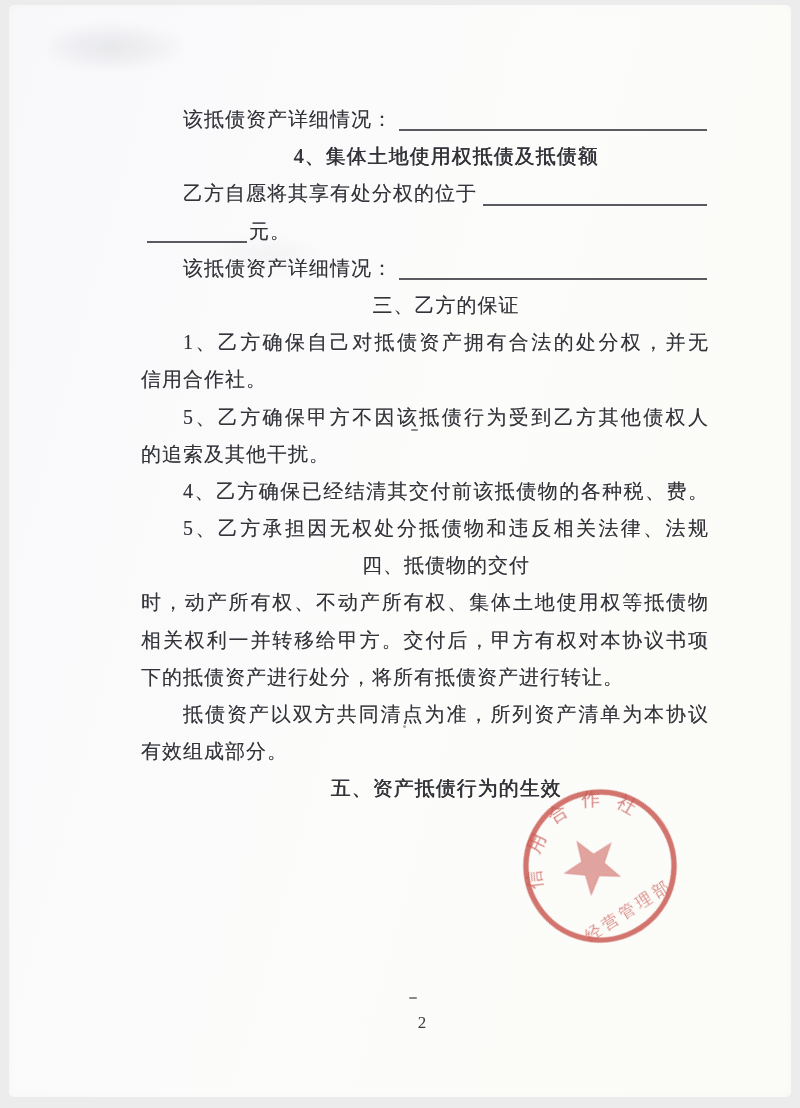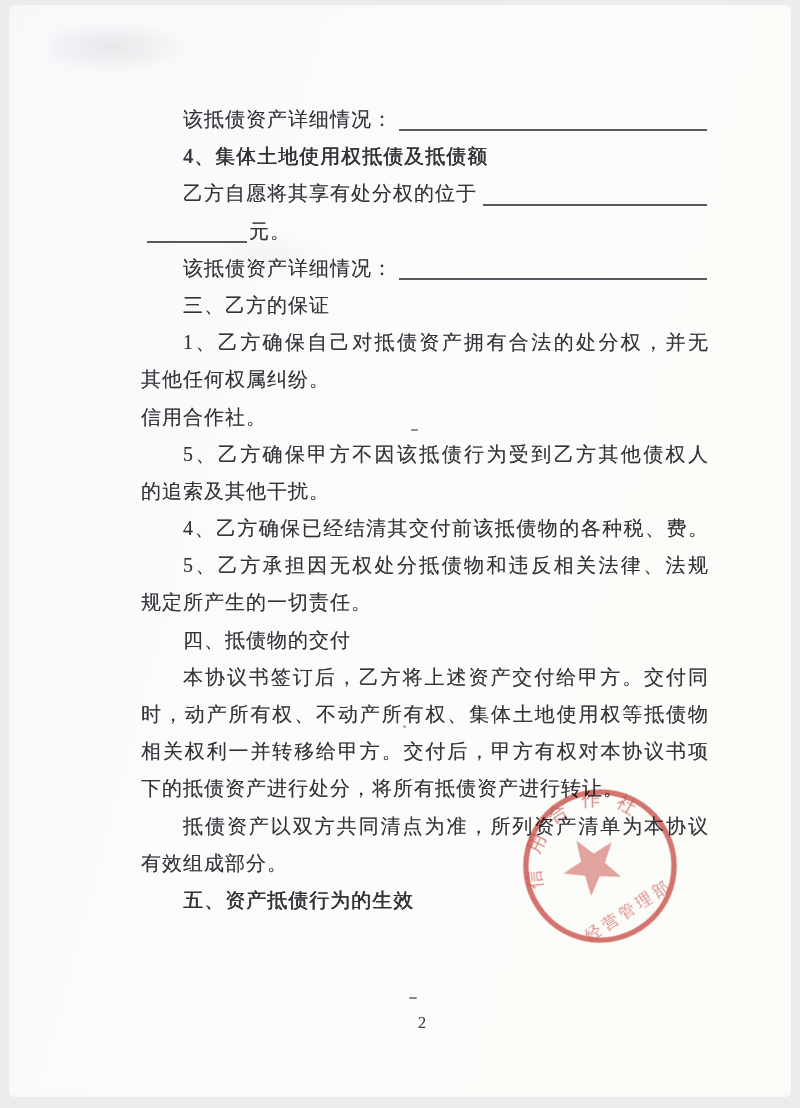--- a/index.html
+++ b/index.html
@@ -24,21 +24,21 @@
     position:absolute; left:200px; top:230px; width:120px; height:40px;
     background:radial-gradient(ellipse at 50% 50%, rgba(180,182,188,0.10), rgba(180,182,188,0) 70%);
     filter:blur(3px);
   }
   .doc {
     position:absolute; left:132px; top:96px; width:568px;
     color:#33343a; font-size:20px; line-height:37.2px; letter-spacing:1px;
     text-shadow:0 0 0.5px rgba(40,40,48,0.45);
   }
   .line { height:37.2px; white-space:nowrap; }
-  .indent { padding-left:42px; }
+  .indent { padding-left:42px;text-align:center; }
   .full { text-align:justify; text-align-last:justify; white-space:normal; }
   .flexline { display:flex; }
   .txt { flex:none; }
   .blank { position:relative; display:inline-block; }
   .blank::after {
     content:""; position:absolute; left:6px; right:2px; bottom:7px;
     border-bottom:2px solid #3d3e44; opacity:0.85;
   }
   .fillb { flex:1 1 auto; }
   .fixedb { flex:none; width:108px; }
@@ -79,29 +79,26 @@
     <div class="line flexline">
       <span class="blank fixedb"></span>
       <span class="txt">元。</span>
     </div>
     <div class="line indent flexline">
       <span class="txt">该抵债资产详细情况：</span>
       <span class="blank fillb"></span>
     </div>
     <div class="line indent">三、乙方的保证</div>
     <div class="line indent full">1、乙方确保自己对抵债资产拥有合法的处分权，并无</div>
-    <div class="line">其他任何权属纠纷。</div>
     <div class="line">信用合作社。</div>
     <div class="line indent full">5、乙方确保甲方不因该抵债行为受到乙方其他债权人</div>
     <div class="line">的追索及其他干扰。</div>
     <div class="line indent full">4、乙方确保已经结清其交付前该抵债物的各种税、费。</div>
     <div class="line indent full">5、乙方承担因无权处分抵债物和违反相关法律、法规</div>
-    <div class="line">规定所产生的一切责任。</div>
     <div class="line indent">四、抵债物的交付</div>
-    <div class="line indent full">本协议书签订后，乙方将上述资产交付给甲方。交付同</div>
     <div class="line full">时，动产所有权、不动产所有权、集体土地使用权等抵债物</div>
     <div class="line full">相关权利一并转移给甲方。交付后，甲方有权对本协议书项</div>
     <div class="line">下的抵债资产进行处分，将所有抵债资产进行转让。</div>
     <div class="line indent full">抵债资产以双方共同清点为准，所列资产清单为本协议</div>
     <div class="line">有效组成部分。</div>
     <div class="line indent hbold">五、资产抵债行为的生效</div>
   </div>
 
   <svg class="stamp" viewBox="-112 -112 224 224">
     <circle cx="0" cy="0" r="74" fill="none" stroke="#c43c35" stroke-width="5.5" opacity="0.8"></circle>

